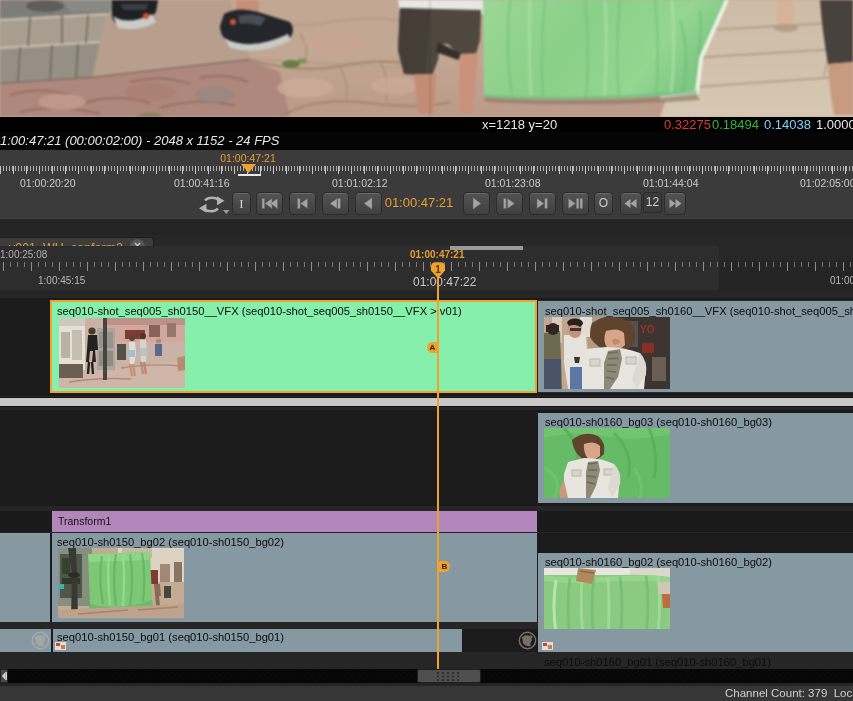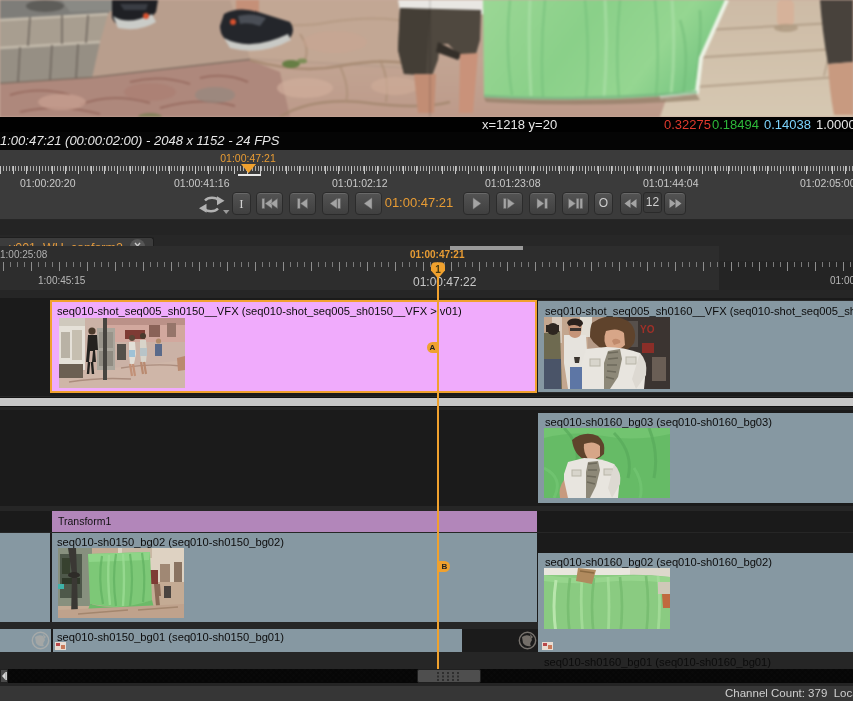--- a/index.html
+++ b/index.html
@@ -216,21 +216,21 @@
   <div class="abs" style="left:0;top:16px;width:853px;height:11px;" id="rulerticks"></div>
   <div class="abs" style="left:0px;top:29px;font-size:10px;color:#b8b8b8;padding-left:38px;">1:00:45:15</div>
   <div class="abs" style="left:413px;top:29px;font-size:12px;color:#c8c8c8;">01:00:47:22</div>
   <div class="abs" style="left:830px;top:29px;font-size:10px;color:#b8b8b8;">01:00:4</div>
 </div>
 
 <div class="abs" style="left:0;top:290px;width:853px;height:379px;background:#262626;" id="tracks">
 
   <div class="abs" style="left:0;top:8px;width:853px;height:105px;background:#1b1b1b;"></div>
 
-  <div class="abs" style="left:50px;top:10px;width:487px;height:93px;background:#f0abfc;border:2px solid #f0a12e;box-sizing:border-box;">
+  <div class="abs" style="left:50px;top:10px;width:487px;height:93px;background:#86efac;border:2px solid #f0a12e;box-sizing:border-box;">
     <div class="cliptext abs" style="left:5px;top:3px;">seq010-shot_seq005_sh0150__VFX (seq010-shot_seq005_sh0150__VFX &gt; v01)</div>
     <div class="abs" style="left:7px;top:16px;width:126px;height:70px;" id="th1">
       <svg width="126" height="70">
         <rect width="126" height="70" fill="#cbb2a6"></rect>
         <rect x="48" y="0" width="78" height="24" fill="#d2a89e"></rect>
         <rect x="48" y="0" width="78" height="7" fill="#bb9188"></rect>
         <rect x="66" y="12" width="20" height="9" fill="#7e3b34"></rect>
         <rect x="90" y="7" width="11" height="12" fill="#8a6258"></rect>
         <rect x="108" y="5" width="9" height="14" fill="#96756a"></rect>
         <path d="M0,56 L126,42 L126,70 L0,70 Z" fill="#cfb6a8"></path>

